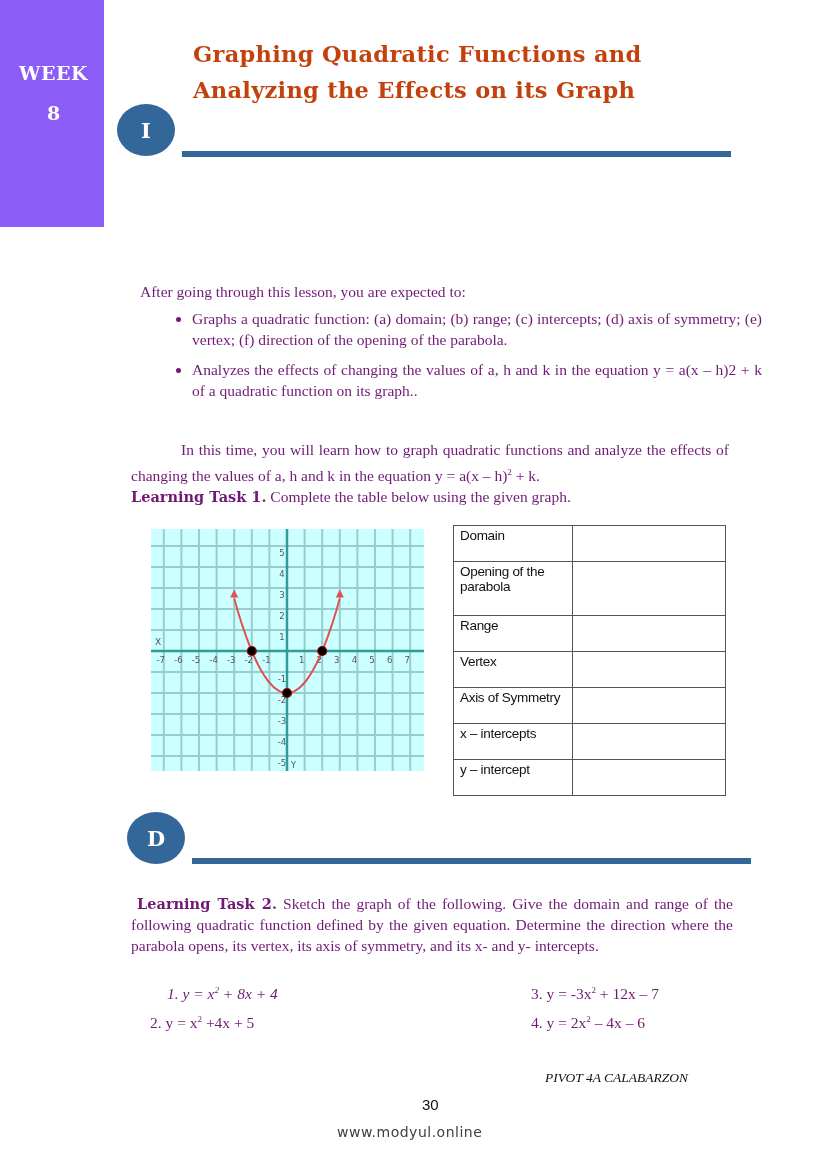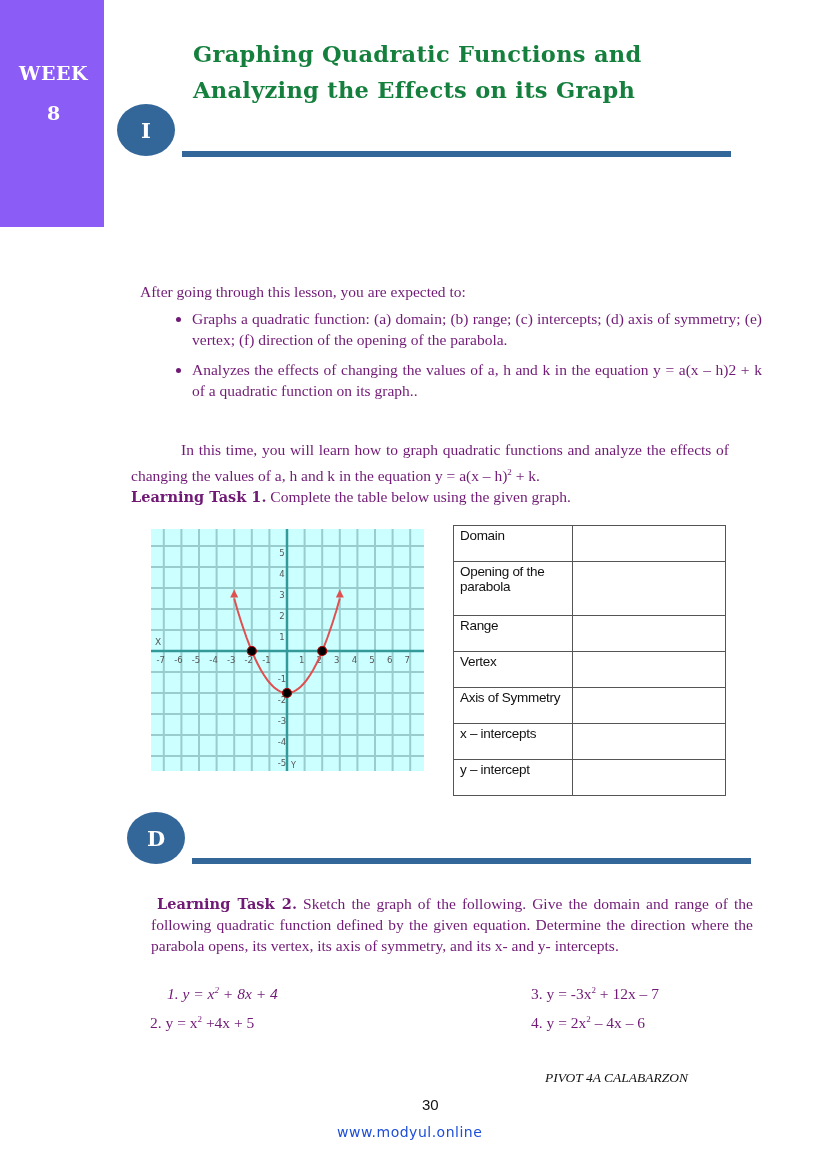--- a/index.html
+++ b/index.html
@@ -1,44 +1,44 @@
 <!DOCTYPE html>
 <html><head>
 <meta charset="utf-8">
 <style>
   html, body { margin: 0; padding: 0; background: #ffffff; }
   body { width: 826px; height: 1169px; position: relative; overflow: hidden; font-family: "DejaVu Serif", "Liberation Serif", serif; color: #111; }
   .week-band { position: absolute; left: 0; top: 0; width: 104px; height: 227px; background: #8b5cf6; }
   .week-label { position: absolute; left: 0; width: 107px; text-align: center; color: #fff; font-family: "DejaVu Serif", serif; font-weight: bold; }
   .week-label.w { top: 62px; font-size: 19px; letter-spacing: 0.5px; }
   .week-label.n { top: 102px; font-size: 19px; }
-  .title { position: absolute; left: 193px; top: 36px; font-family: "DejaVu Serif", serif; font-weight: bold; font-size: 22.5px; line-height: 36px; color: #15803d; letter-spacing: 0.3px; }
+  .title { position: absolute; left: 193px; top: 36px; font-family: "DejaVu Serif", serif; font-weight: bold; font-size: 22.5px; line-height: 36px; color: #c2410c; letter-spacing: 0.3px; }
   .badge { position: absolute; width: 58px; height: 52px; border-radius: 50%; background: #336699; color: #fff; font-weight: bold; font-family: "DejaVu Serif", serif; font-size: 21px; display: flex; align-items: center; justify-content: center; }
   .badge-i { left: 117px; top: 104px; }
   .badge-d { left: 127px; top: 812px; }
   .rule { position: absolute; height: 6px; background: #336699; }
   .rule-i { left: 182px; top: 151px; width: 549px; }
   .rule-d { left: 192px; top: 858px; width: 559px; }
   .body-text { font-family: "Liberation Serif", "DejaVu Serif", serif; font-size: 15.5px; color: #701a75; }
   .intro { position: absolute; left: 140px; top: 283px; }
   ul.objectives { position: absolute; left: 160px; top: 308px; width: 570px; margin: 0; padding-left: 32px; list-style: disc; }
   ul.objectives li { line-height: 21px; margin-bottom: 9px; text-align: justify; }
   .para { position: absolute; left: 131px; top: 438px; width: 598px; line-height: 23px; text-align: justify; }
   .para .indent { display: inline-block; width: 50px; }
   .task1 { position: absolute; left: 131px; top: 488px; }
   .task-bold { font-weight: bold; font-family: "DejaVu Serif", serif; font-size: 14.5px; }
   .graph { position: absolute; left: 151px; top: 529px; width: 273px; height: 242px; }
   table.answers { position: absolute; left: 453px; top: 525px; width: 273px; border-collapse: collapse; font-family: "Liberation Sans", "DejaVu Sans", sans-serif; font-size: 13.5px; }
   table.answers td { border: 1.5px solid #555; vertical-align: top; padding: 2px 6px; }
   table.answers td.label { width: 106px; letter-spacing: -0.3px; }
-  .task2 { position: absolute; left: 131px; top: 893px; width: 602px; line-height: 21px; text-align: justify; margin-left: 20px; }
+  .task2 { position: absolute; left: 131px; top: 893px; width: 602px; line-height: 21px; text-align: justify; }
   .eq { position: absolute; }
   .footer-org { position: absolute; left: 545px; top: 1070px; font-family: "Liberation Serif", serif; font-style: italic; font-size: 13.5px; }
   .page-no { position: absolute; left: 422px; top: 1096px; font-family: "Liberation Sans", sans-serif; font-size: 15px; }
-  .watermark { position: absolute; left: 337px; top: 1124px; font-family: "DejaVu Sans", sans-serif; font-size: 14px; color: #1d4ed8; letter-spacing: 0.5px; }
+  .watermark { position: absolute; left: 337px; top: 1124px; font-family: "DejaVu Sans", sans-serif; font-size: 14px; color: #404040; letter-spacing: 0.5px; }
 </style>
 </head>
 <body>
 
 <div class="week-band">
   <div class="week-label w">WEEK</div>
   <div class="week-label n">8</div>
 </div>
 
 <div class="title">

